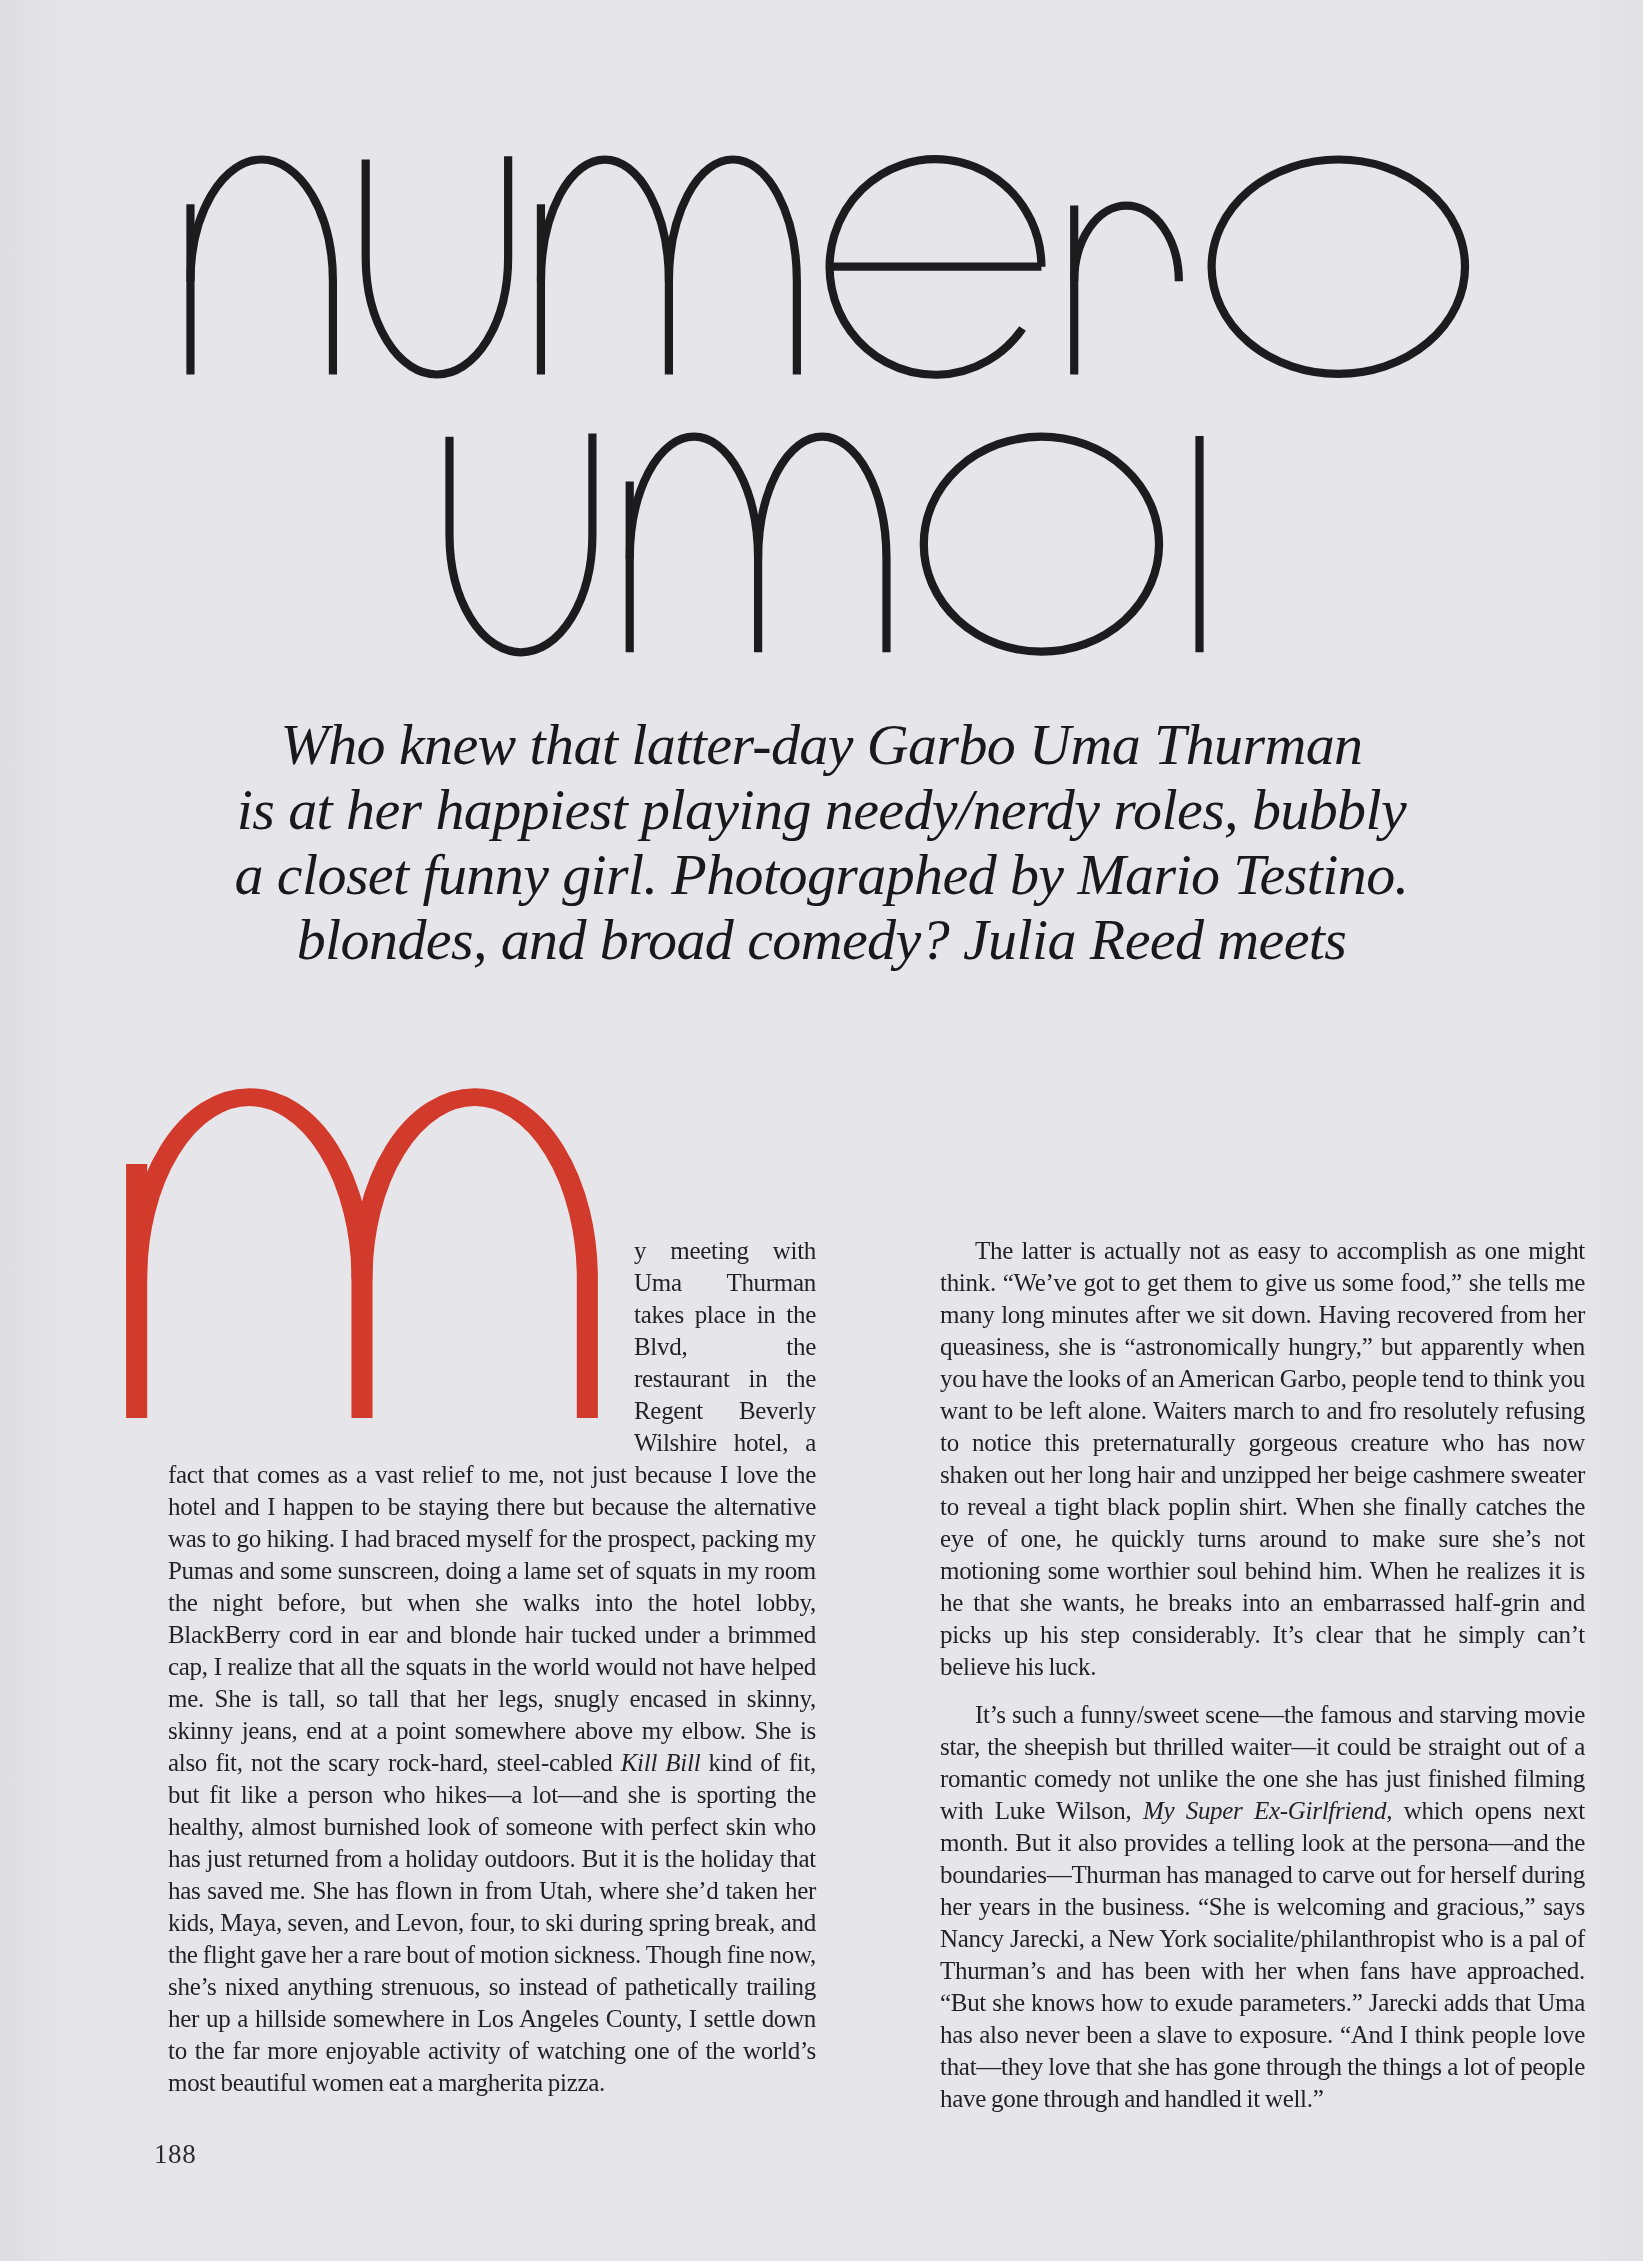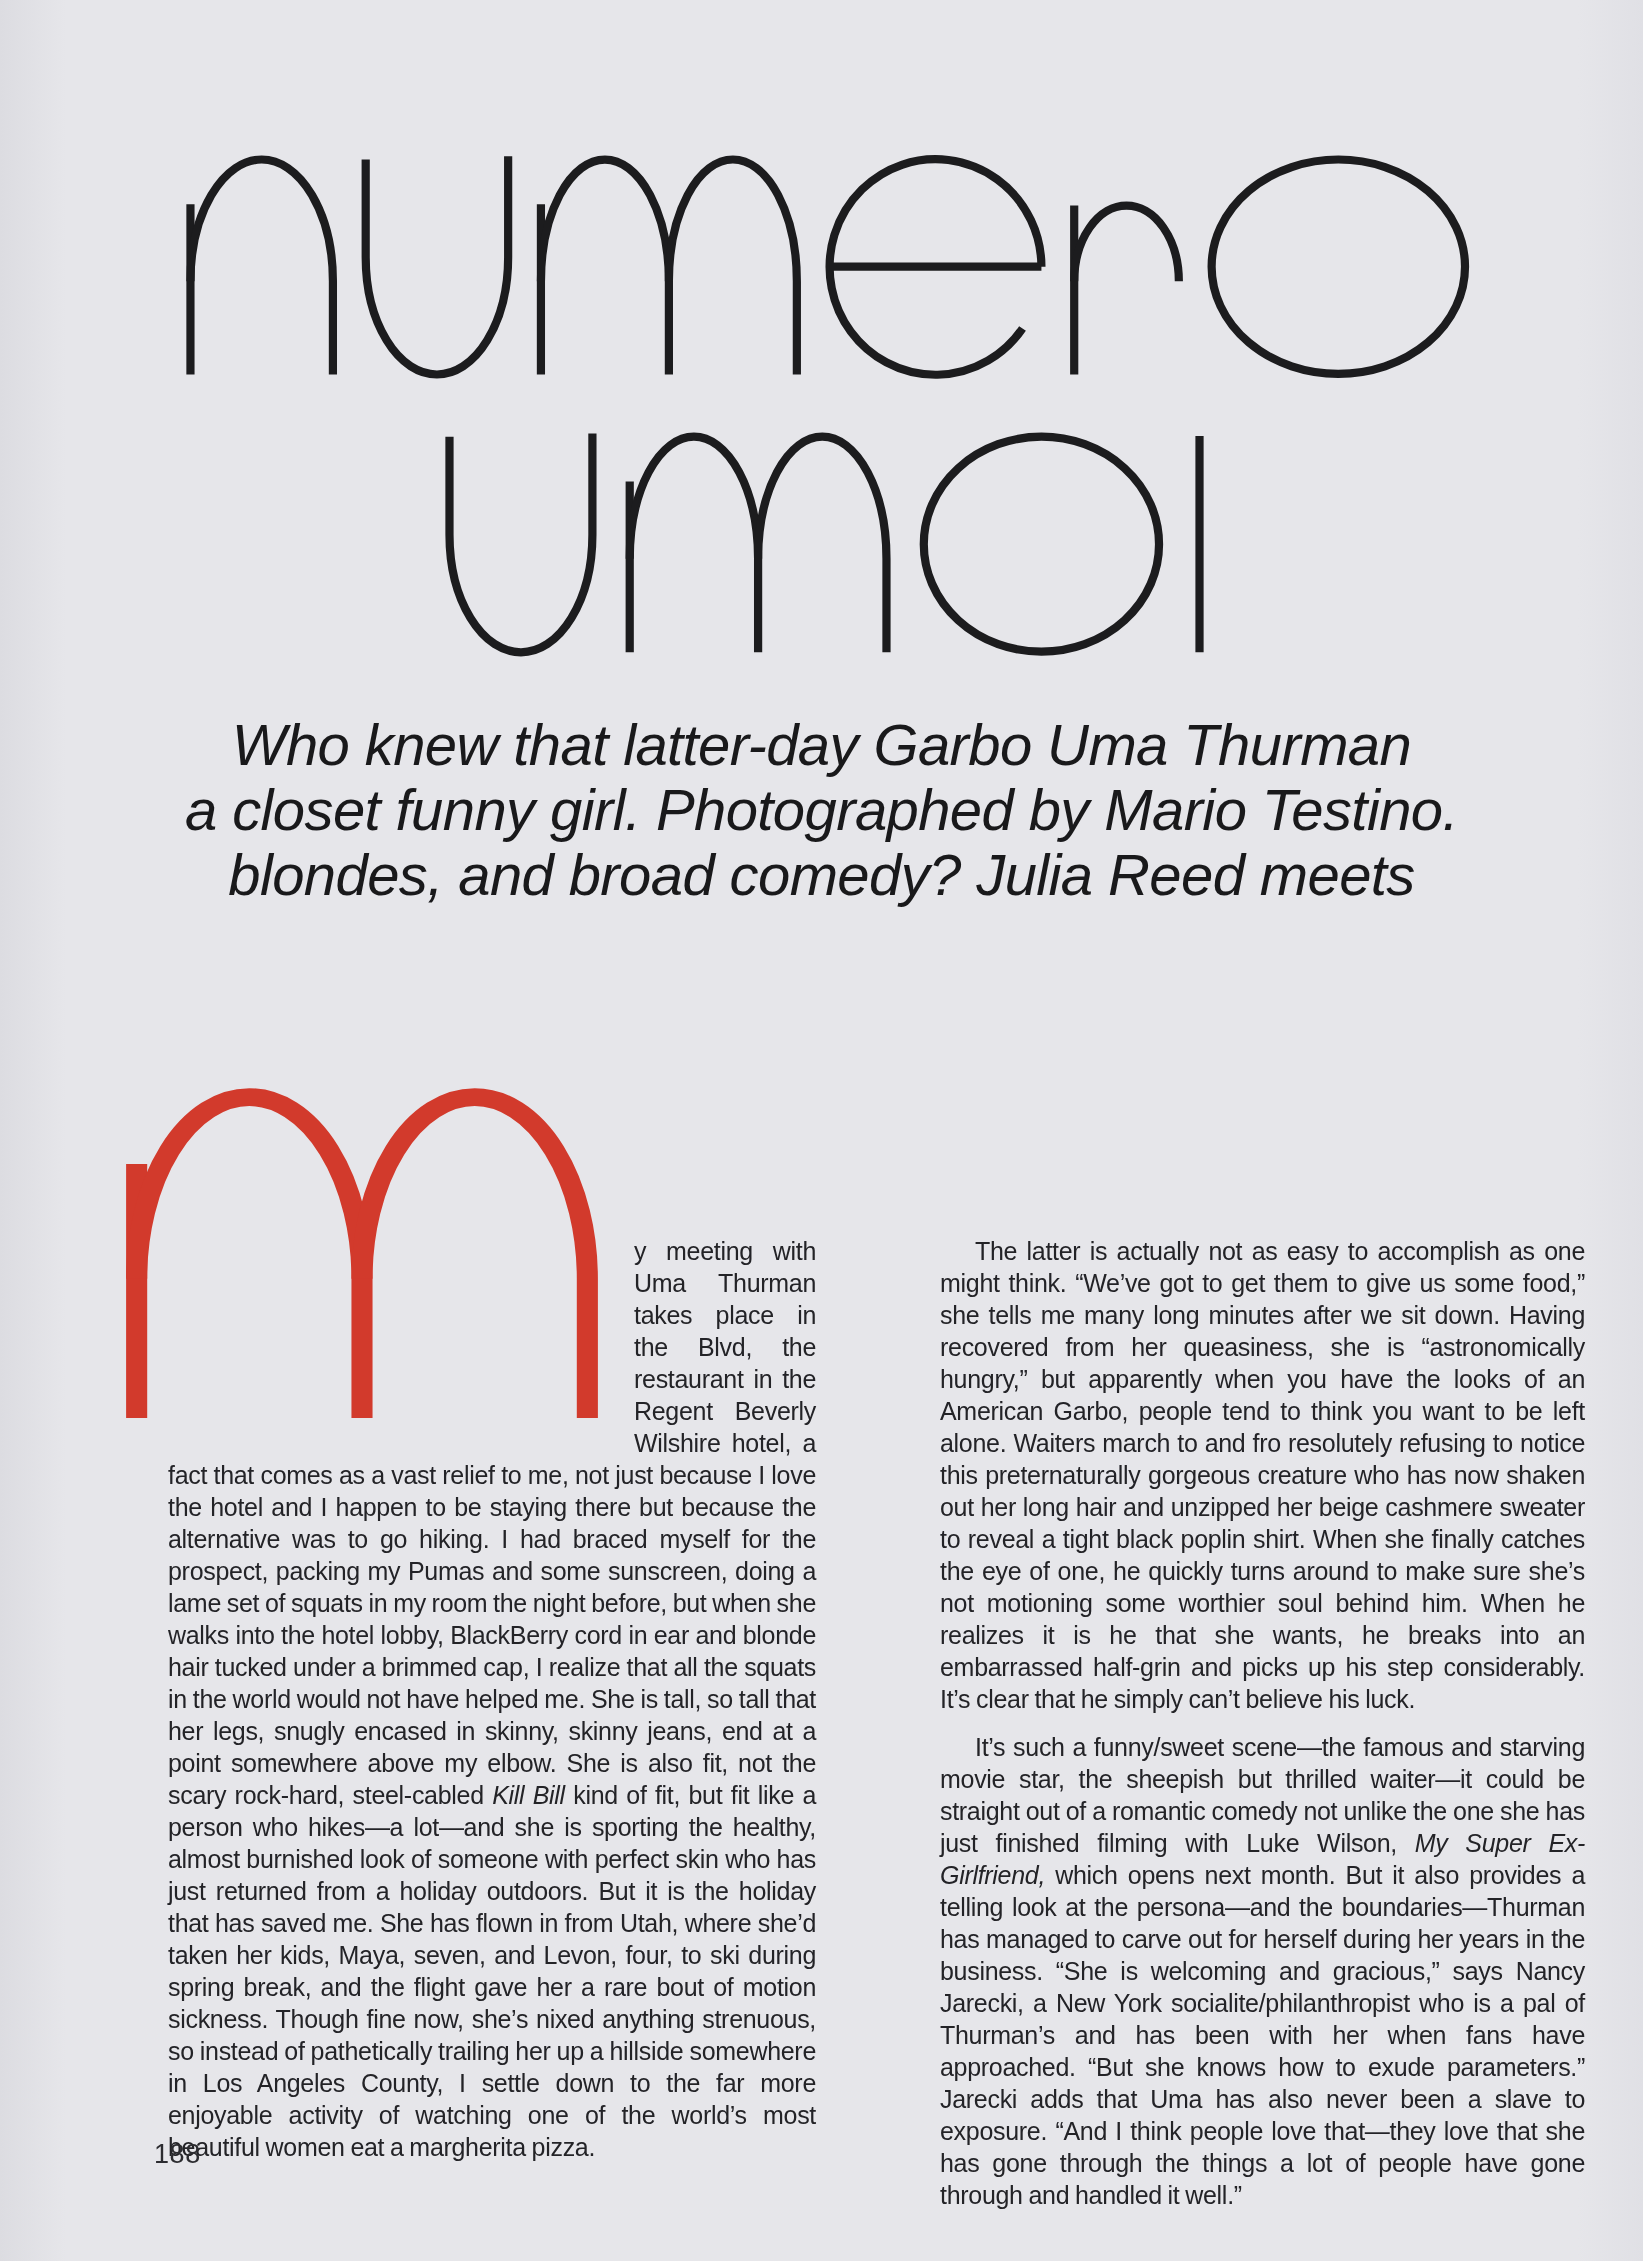--- a/index.html
+++ b/index.html
@@ -2,21 +2,21 @@
 <html style="font-size:10px"><head>
 <meta charset="utf-8">
 <style>
   html,body{margin:0;padding:0;}
   body{background:#b9b9bf;}
   .page{
     position:relative;width:1643px;height:2261px;
     background:#e4e4e8;
     background-image:linear-gradient(90deg, #dcdce1 0%, #e6e6ea 4%, #e6e6ea 96%, #e0e0e5 100%);
     overflow:hidden;
-    font-family:Liberation Sans, sans-serif;
+    font-family:Liberation Serif, serif;
   }
   .headline{position:absolute;color:#1c1c1e;display:block;}
   #hl1{left:181px;top:150px;}
   #hl2{left:440px;top:427px;}
   .standfirst{
     position:absolute;left:82px;right:82px;top:712px;
     text-align:center;font-style:italic;
     font-size:58px;line-height:65px;letter-spacing:-0.6px;
     color:#19191b;
   }
@@ -86,20 +86,21 @@
         </g>
         <g transform="translate(750 0)">
           <path d="M443 348L443 6"></path>
           <ellipse cx="193" cy="177" rx="186" ry="170"></ellipse>
         </g>
       </g>
     </svg>
 
   <div class="standfirst">
     <div>Who knew that latter-day Garbo Uma Thurman</div>
+    <div>is at her happiest playing needy/nerdy roles, bubbly</div>
     <div>a closet funny girl. Photographed by Mario Testino.</div>
     <div>blondes, and broad comedy? Julia Reed meets</div>
   </div>
 
   <div class="col col-left">
     <div class="dropcap">
       <svg id="dropcap-svg" viewBox="-8 -8 436 371" preserveAspectRatio="none">
           <g fill="none" stroke="currentColor" stroke-width="19" stroke-linecap="butt" stroke-linejoin="round">
             <g transform="translate(0 0)">
               <path d="M7 348L7 78"></path>

